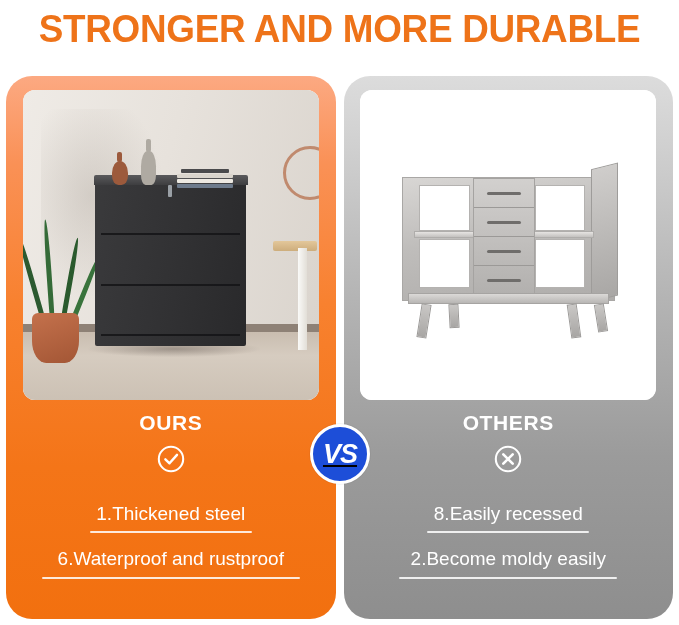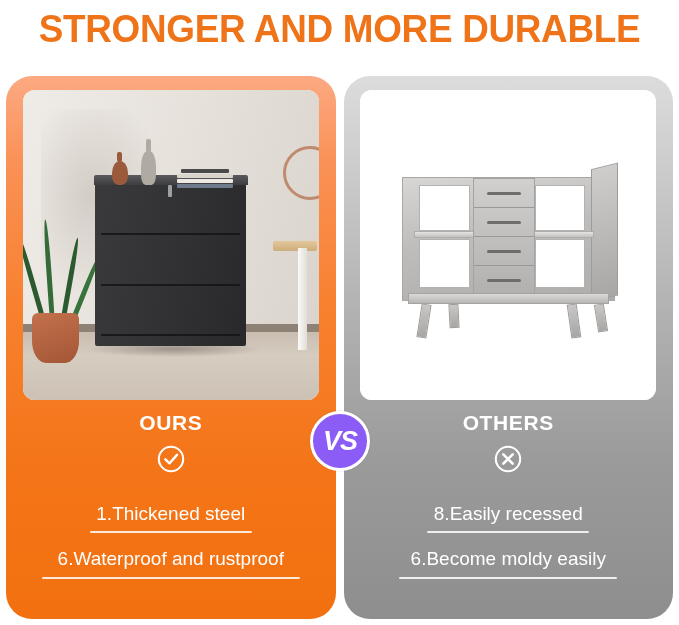--- a/index.html
+++ b/index.html
@@ -269,31 +269,32 @@
   }
   .panel--ours  .feature:nth-child(1) .feature-rule { width: 162px; }
   .panel--ours  .feature:nth-child(2) .feature-rule { width: 258px; }
   .panel--others .feature:nth-child(1) .feature-rule { width: 162px; }
   .panel--others .feature:nth-child(2) .feature-rule { width: 218px; }
 
   
   #vs-badge {
     position: absolute;
     left: 310px;
-    top: 411px;
+    top: 424px;
     width: 60px;
     height: 60px;
     border-radius: 50%;
-    background: #8b5cf6;
+    background: #1d4ed8;
     border: 3px solid #FFFFFF;
     box-shadow: 0 0 0 1px rgba(0,0,0,.04);
     display: flex;
     align-items: center;
     justify-content: center;
     z-index: 5;
+    text-decoration: underline;
   }
   #vs-badge span {
     color: #ffffff;
     font-weight: bold;
     font-size: 27px;
     letter-spacing: -1px;
     line-height: 1;
     font-style: italic;
   }
 </style>
@@ -396,21 +397,21 @@
         <circle cx="16" cy="16" r="13" fill="none" stroke="#ffffff" stroke-width="2.2"></circle>
         <path d="M11 11 L21 21 M21 11 L11 21" fill="none" stroke="#ffffff" stroke-width="2.8" stroke-linecap="round"></path>
       </svg>
 
       <div class="features">
         <div class="feature">
           <div class="feature-text">8.Easily recessed</div>
           <div class="feature-rule"></div>
         </div>
         <div class="feature">
-          <div class="feature-text">6.Become moldy easily</div>
+          <div class="feature-text">2.Become moldy easily</div>
           <div class="feature-rule"></div>
         </div>
       </div>
     </div>
 
   </div>
 
   <div id="vs-badge">
     <span>VS</span>
   </div>

